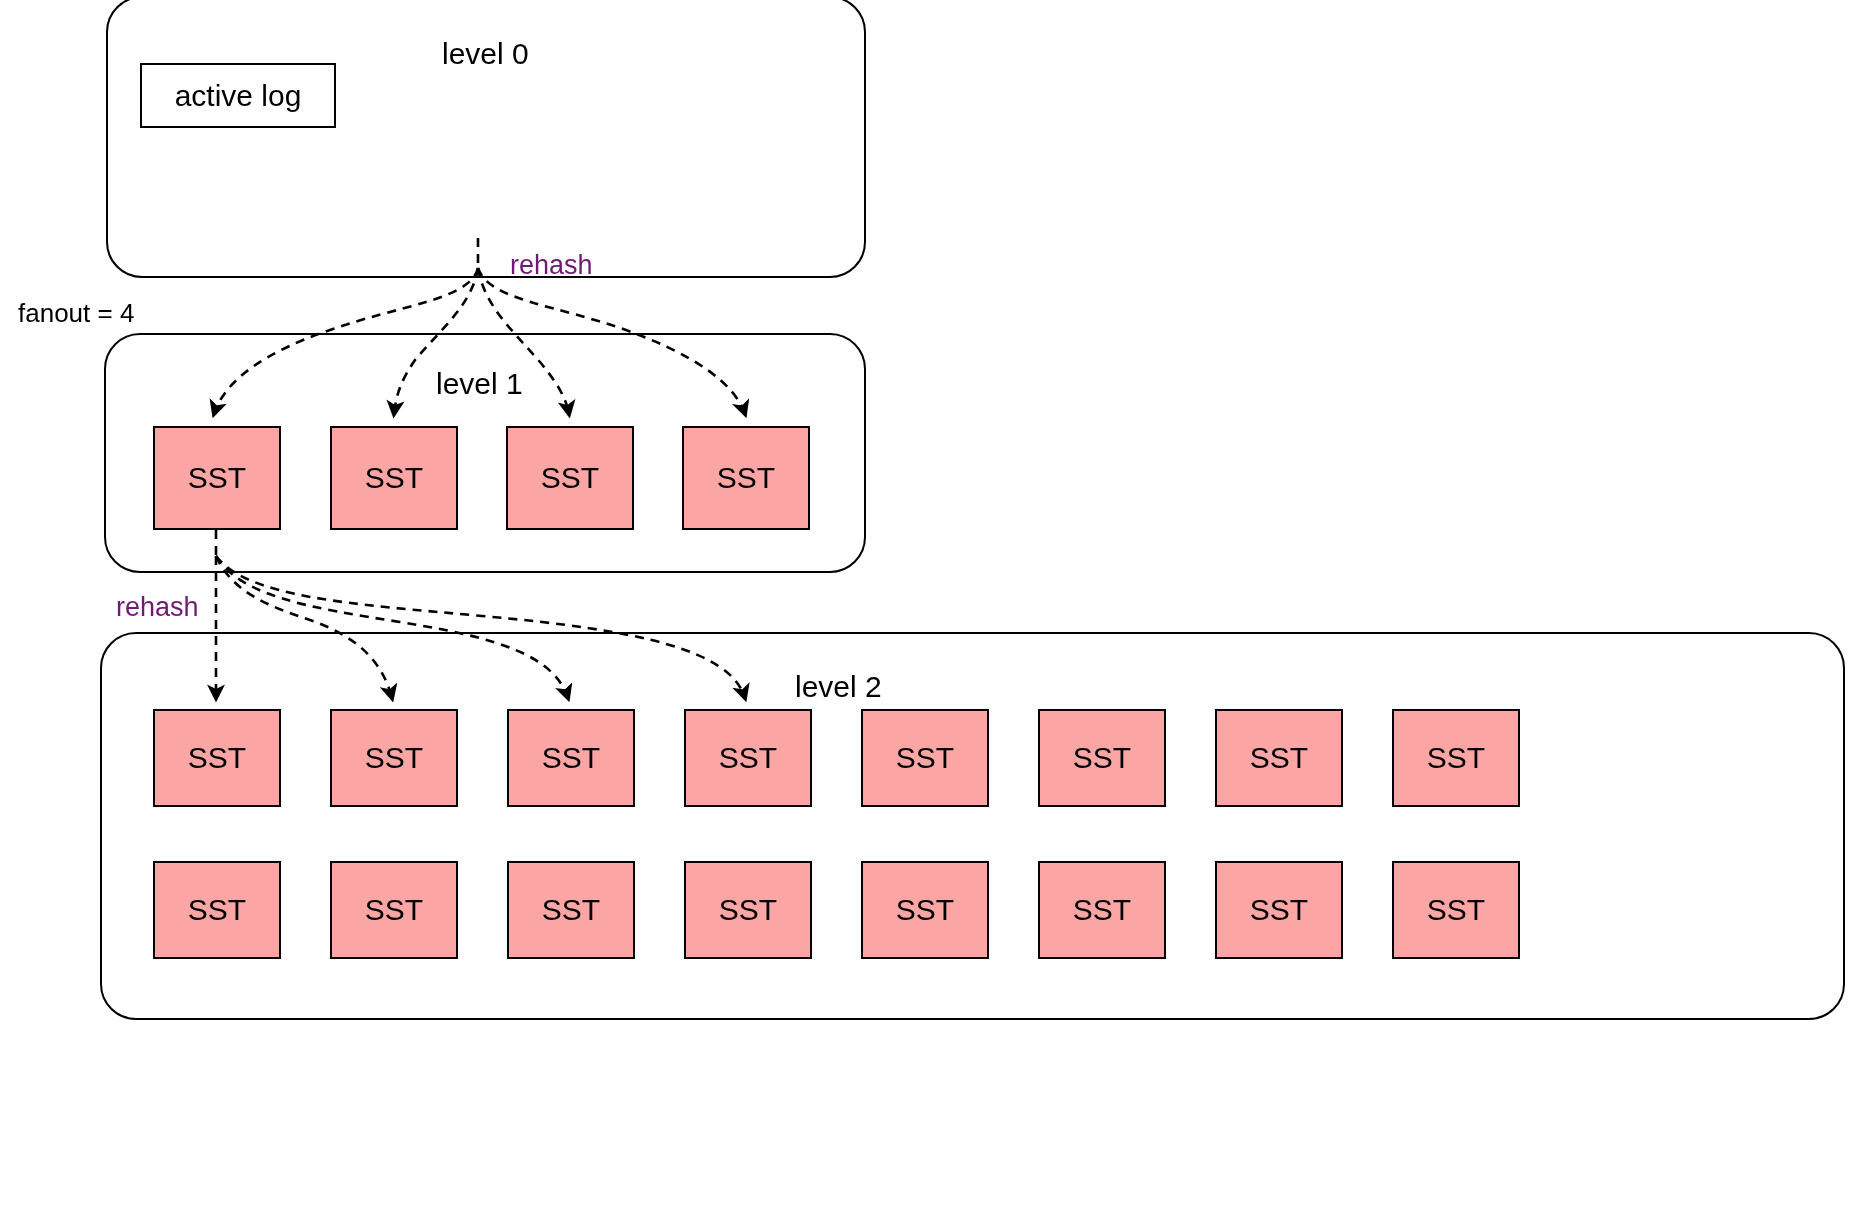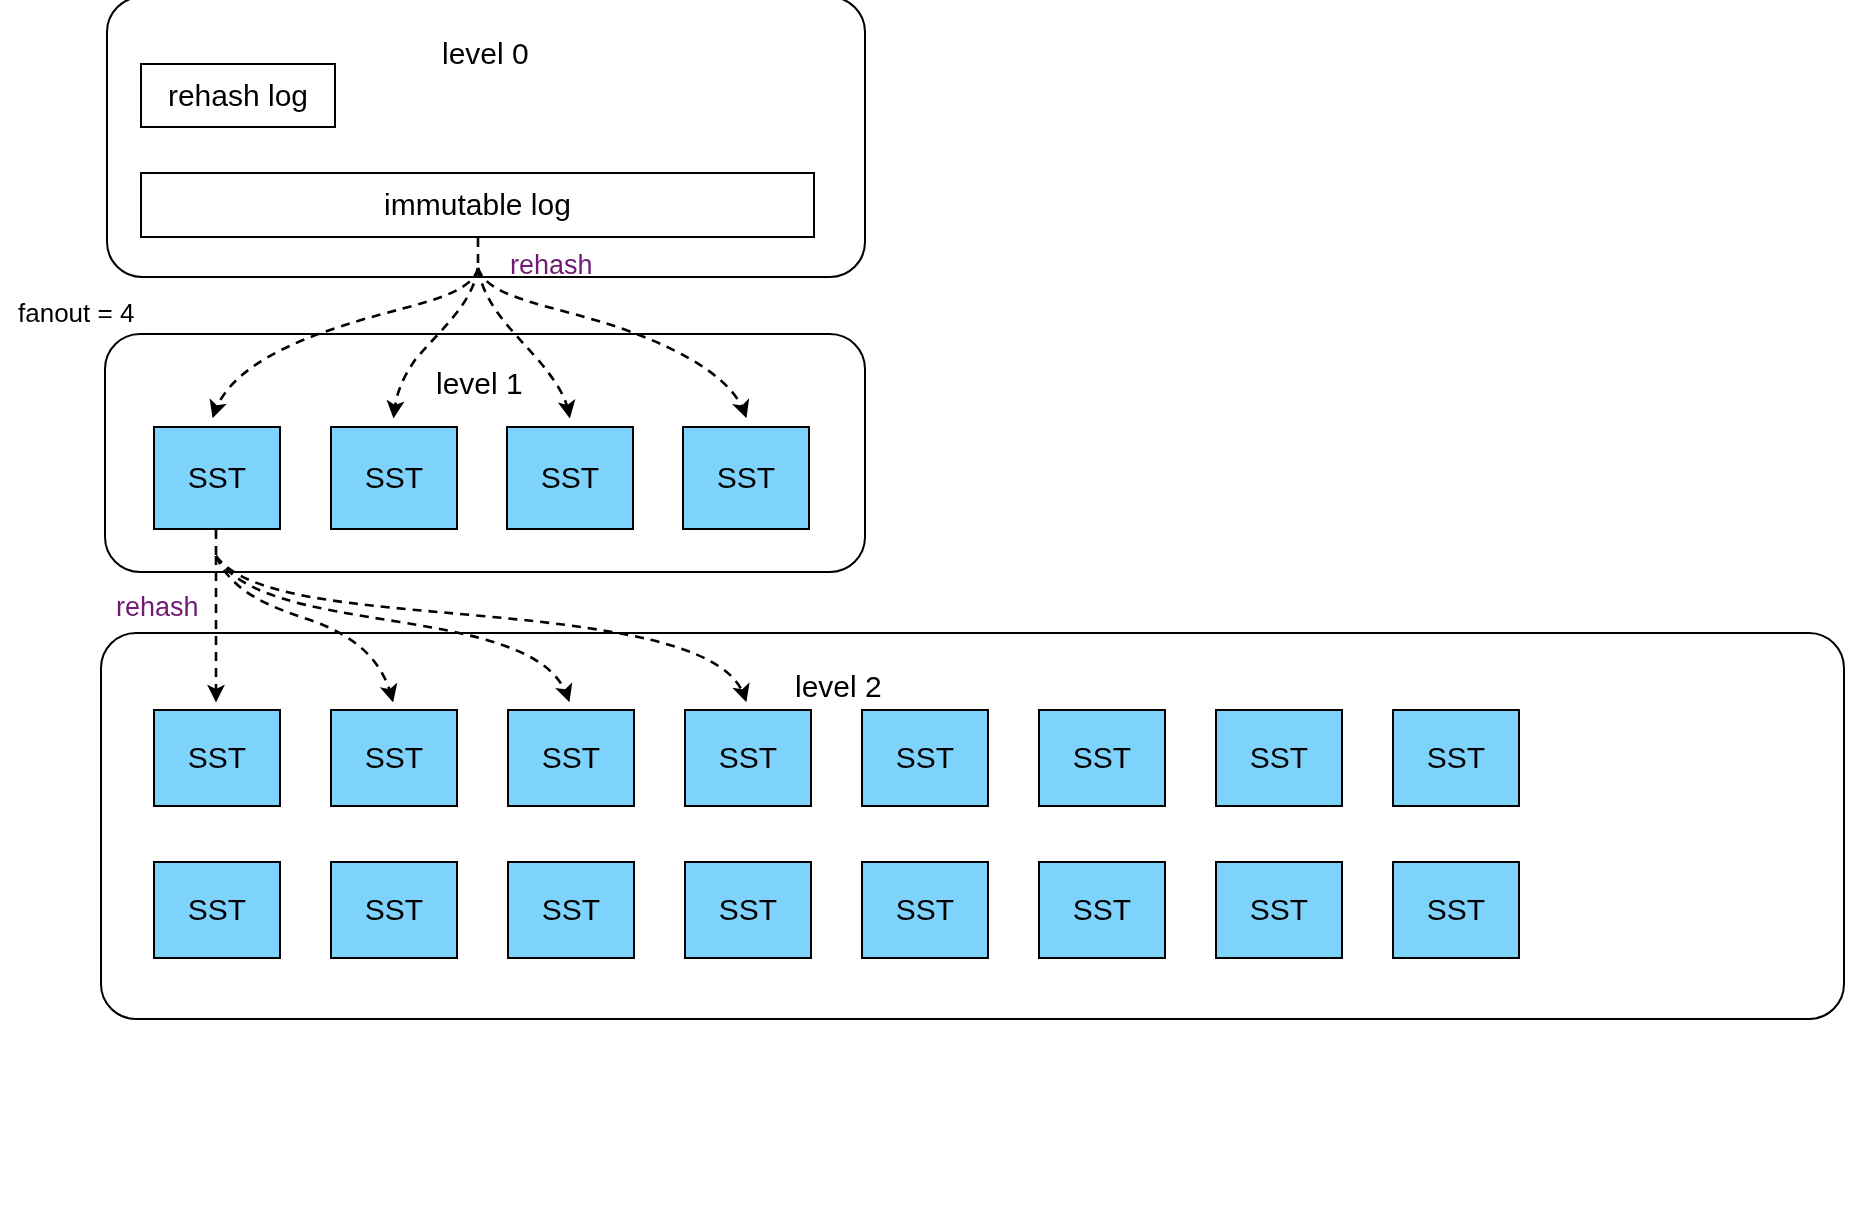--- a/index.html
+++ b/index.html
@@ -37,21 +37,21 @@
     box-sizing: border-box;
     display: flex;
     align-items: center;
     justify-content: center;
     font-size: 30px;
     color: #000000;
   }
   .sst-box {
     position: absolute;
     border: 2.5px solid #000000;
-    background: #7dd3fc;
+    background: #fca5a5;
     box-sizing: border-box;
     display: flex;
     align-items: center;
     justify-content: center;
     font-size: 30px;
     color: #000000;
   }
   .edge-label {
     position: absolute;
     font-size: 27px;
@@ -102,23 +102,22 @@
       <path d="M 216 556 C 232 592, 268 606, 310 620 C 356 636, 382 660, 392 698" marker-end="url(#arrow)"></path>
       <path d="M 216 556 C 240 596, 310 608, 400 622 C 500 638, 554 656, 568 698" marker-end="url(#arrow)"></path>
       <path d="M 216 556 C 248 598, 352 604, 482 616 C 640 630, 730 650, 745 698" marker-end="url(#arrow)"></path>
     </g>
   </svg>
 
   <div class="level-box" style="left:106px; top:-4px; width:760px; height:282px;"></div>
 
   <div class="level-label" style="left:442px; top:20px;">level 0</div>
 
-  <div class="plain-box" style="left:140px; top:63px; width:196px; height:65px;">rehash log</div>
+  <div class="plain-box" style="left:140px; top:63px; width:196px; height:65px;">active log</div>
 
-  <div class="plain-box" style="left:140px; top:172px; width:675px; height:66px;">immutable log</div>
 
   <div class="edge-label" style="left:510px; top:252px;">rehash</div>
 
   <div class="free-label" style="left:18px; top:300px;">fanout = 4</div>
 
   <div class="level-box" style="left:104px; top:333px; width:762px; height:240px;"></div>
 
   <div class="level-label" style="left:436px; top:350px;">level 1</div>
 
   <div class="sst-box" style="left:153px; top:426px; width:128px; height:104px;">SST</div>

